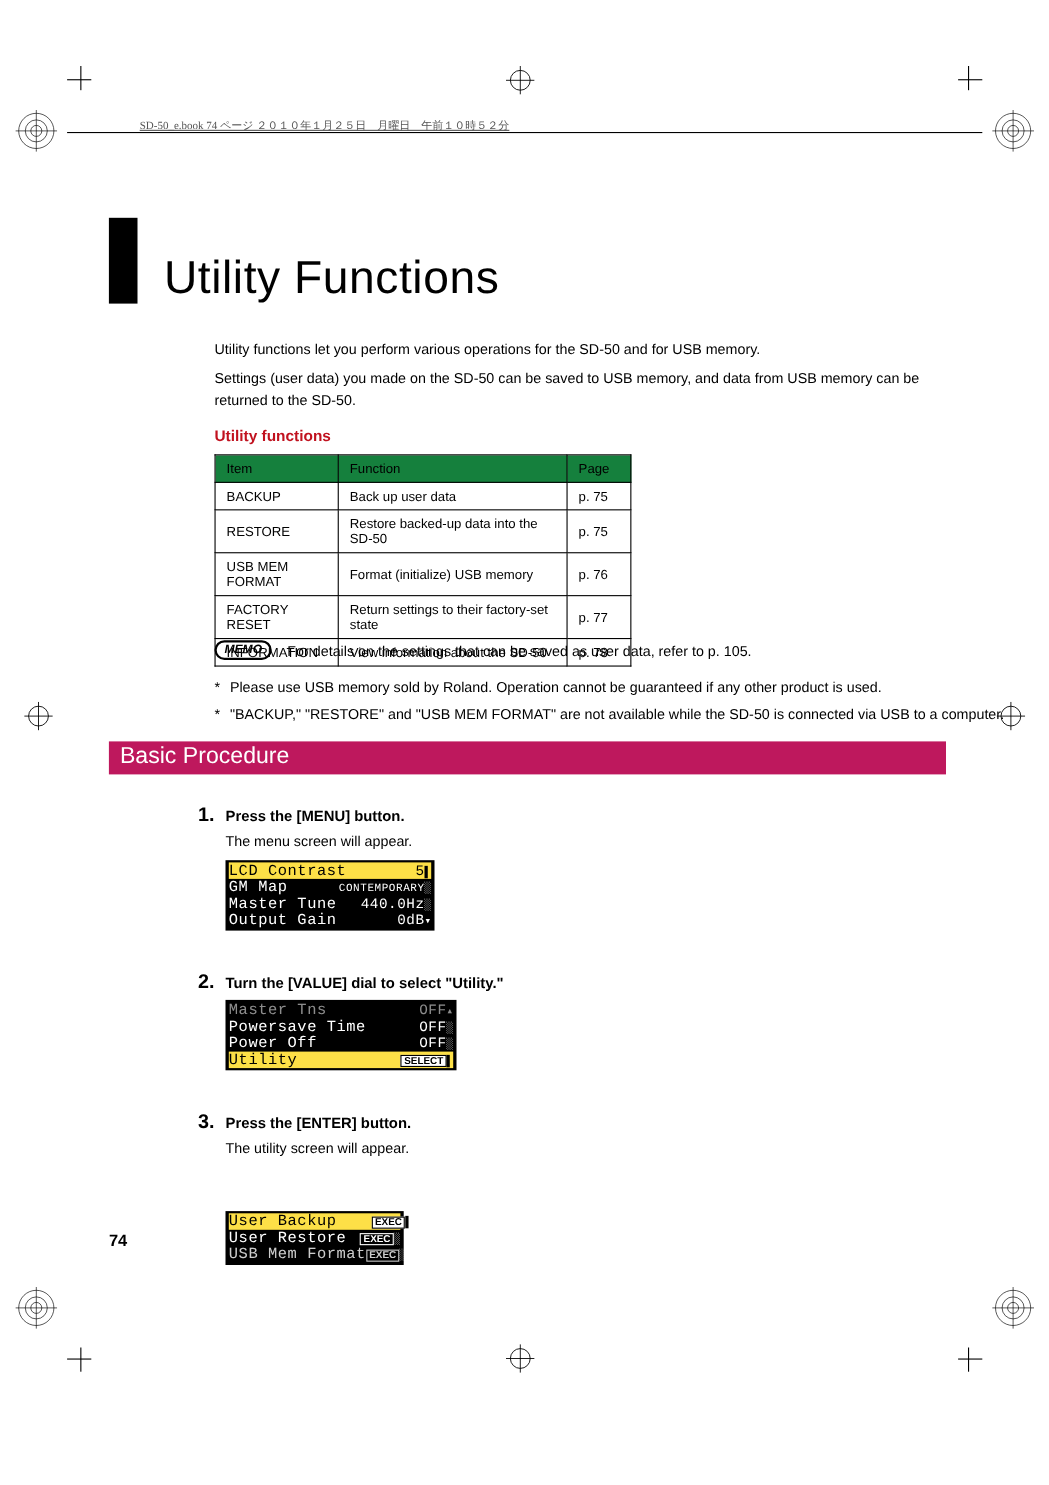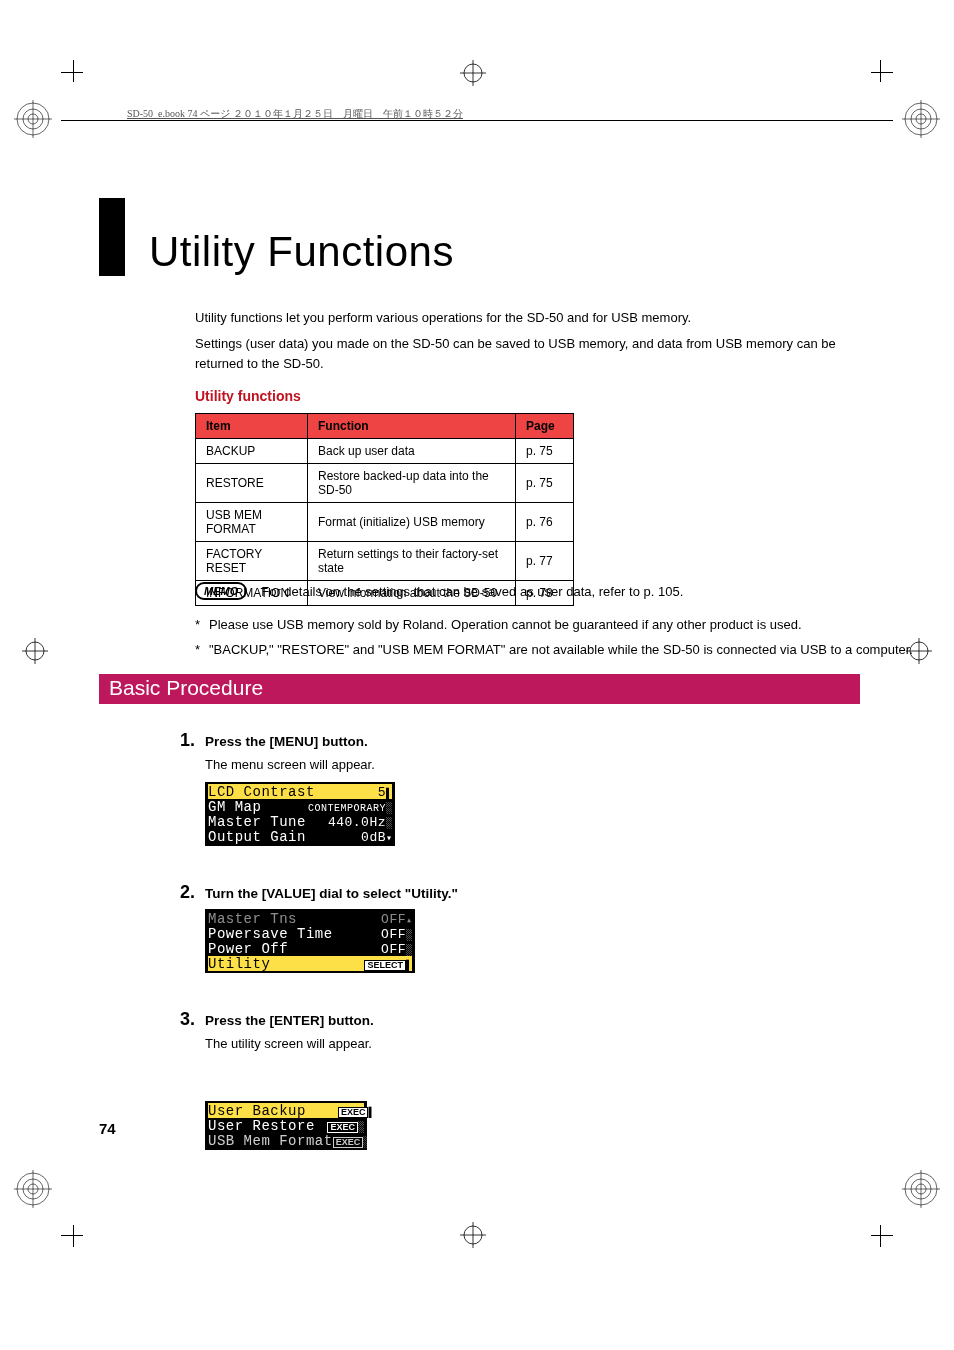--- a/index.html
+++ b/index.html
@@ -21,21 +21,21 @@
 
   
   .body { position: absolute; left: 195px; top: 308px; width: 665px; font-size: 13px; line-height: 1.55; }
   .body p { margin-bottom: 6px; }
 
   .subhead { position: absolute; left: 195px; top: 388px; font-size: 14px; font-weight: bold; color: #c1121f; }
 
   
   .util-table { position: absolute; left: 195px; top: 413px; border-collapse: collapse; font-size: 12px; }
   .util-table th, .util-table td { border: 1px solid #000; padding: 5px 10px; text-align: left; vertical-align: middle; }
-  .util-table th { font-weight: bold; background: #ef4444; }
+  .util-table th { font-weight: normal; background: #15803d; }
   .util-table .col-item   { width: 112px; }
   .util-table .col-func   { width: 208px; }
   .util-table .col-page   { width: 58px; }
 
   
   .memo-row { position: absolute; left: 195px; top: 582px; display: flex; align-items: center; }
   .memo-pill { border: 2px solid #000; border-radius: 10px; padding: 1px 7px; font-size: 11px; font-weight: bold; margin-right: 14px; font-style: italic; }
   .memo-text { font-size: 13px; }
 
   .notes { position: absolute; left: 195px; top: 613px; font-size: 13px; line-height: 1.9; }

